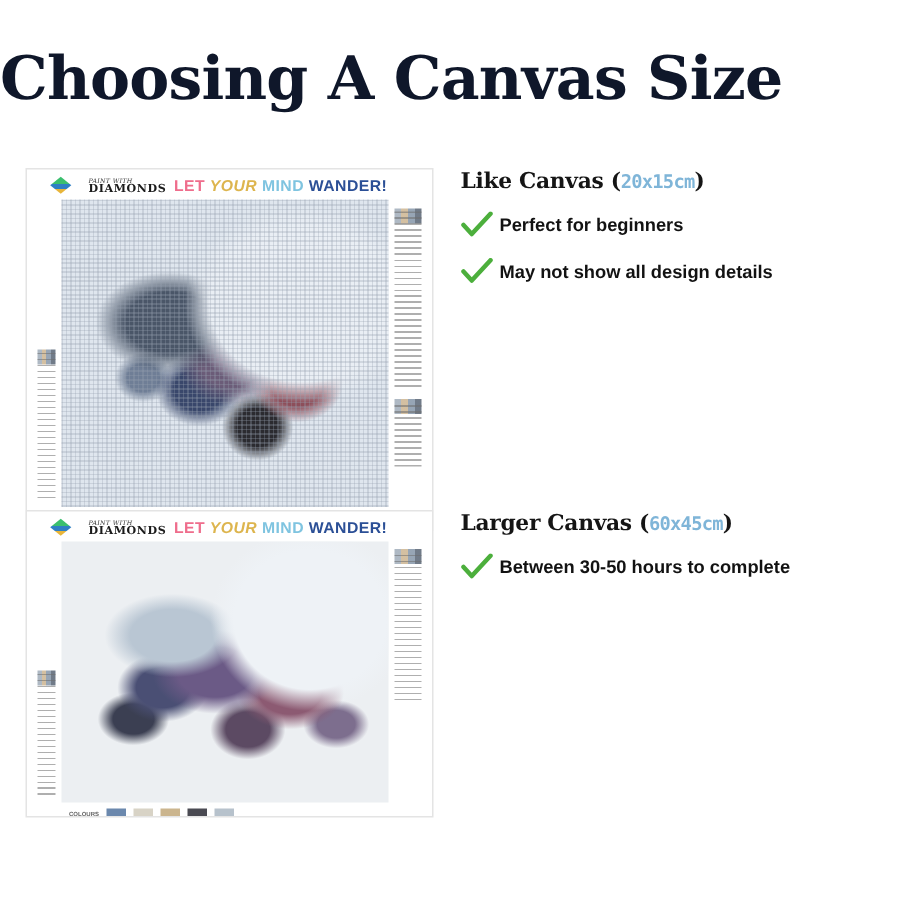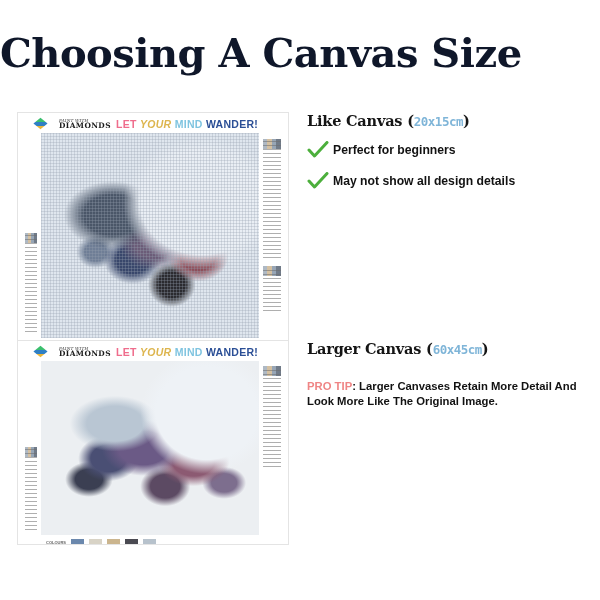--- a/index.html
+++ b/index.html
@@ -418,19 +418,24 @@
 
     </div>
   </div>
 
   <div class="text-col">
     <h2 class="canvas-heading">
       <span>Larger Canvas (</span><span class="dims">60x45cm</span><span>)</span>
     </h2>
 
 
-
-
-    <div class="pro-tip">
-      <span class="label">PRO TIP</span><span>: Larger Canvases Retain More Detail And Look More Like The Original Image.</span>
+    <div class="bullet">
+      <span class="check">
+        <svg width="22" height="18" viewBox="0 0 22 18">
+            <path d="M2 9 L7.5 15 L20 1.5" fill="none" stroke="#4caf3c" stroke-width="3" stroke-linecap="round" stroke-linejoin="round"></path>
+          </svg>
+      </span>
+      <span class="bullet-text">Between 30-50 hours to complete</span>
     </div>
+
+
   </div>
 </div>
 
 </body></html>

